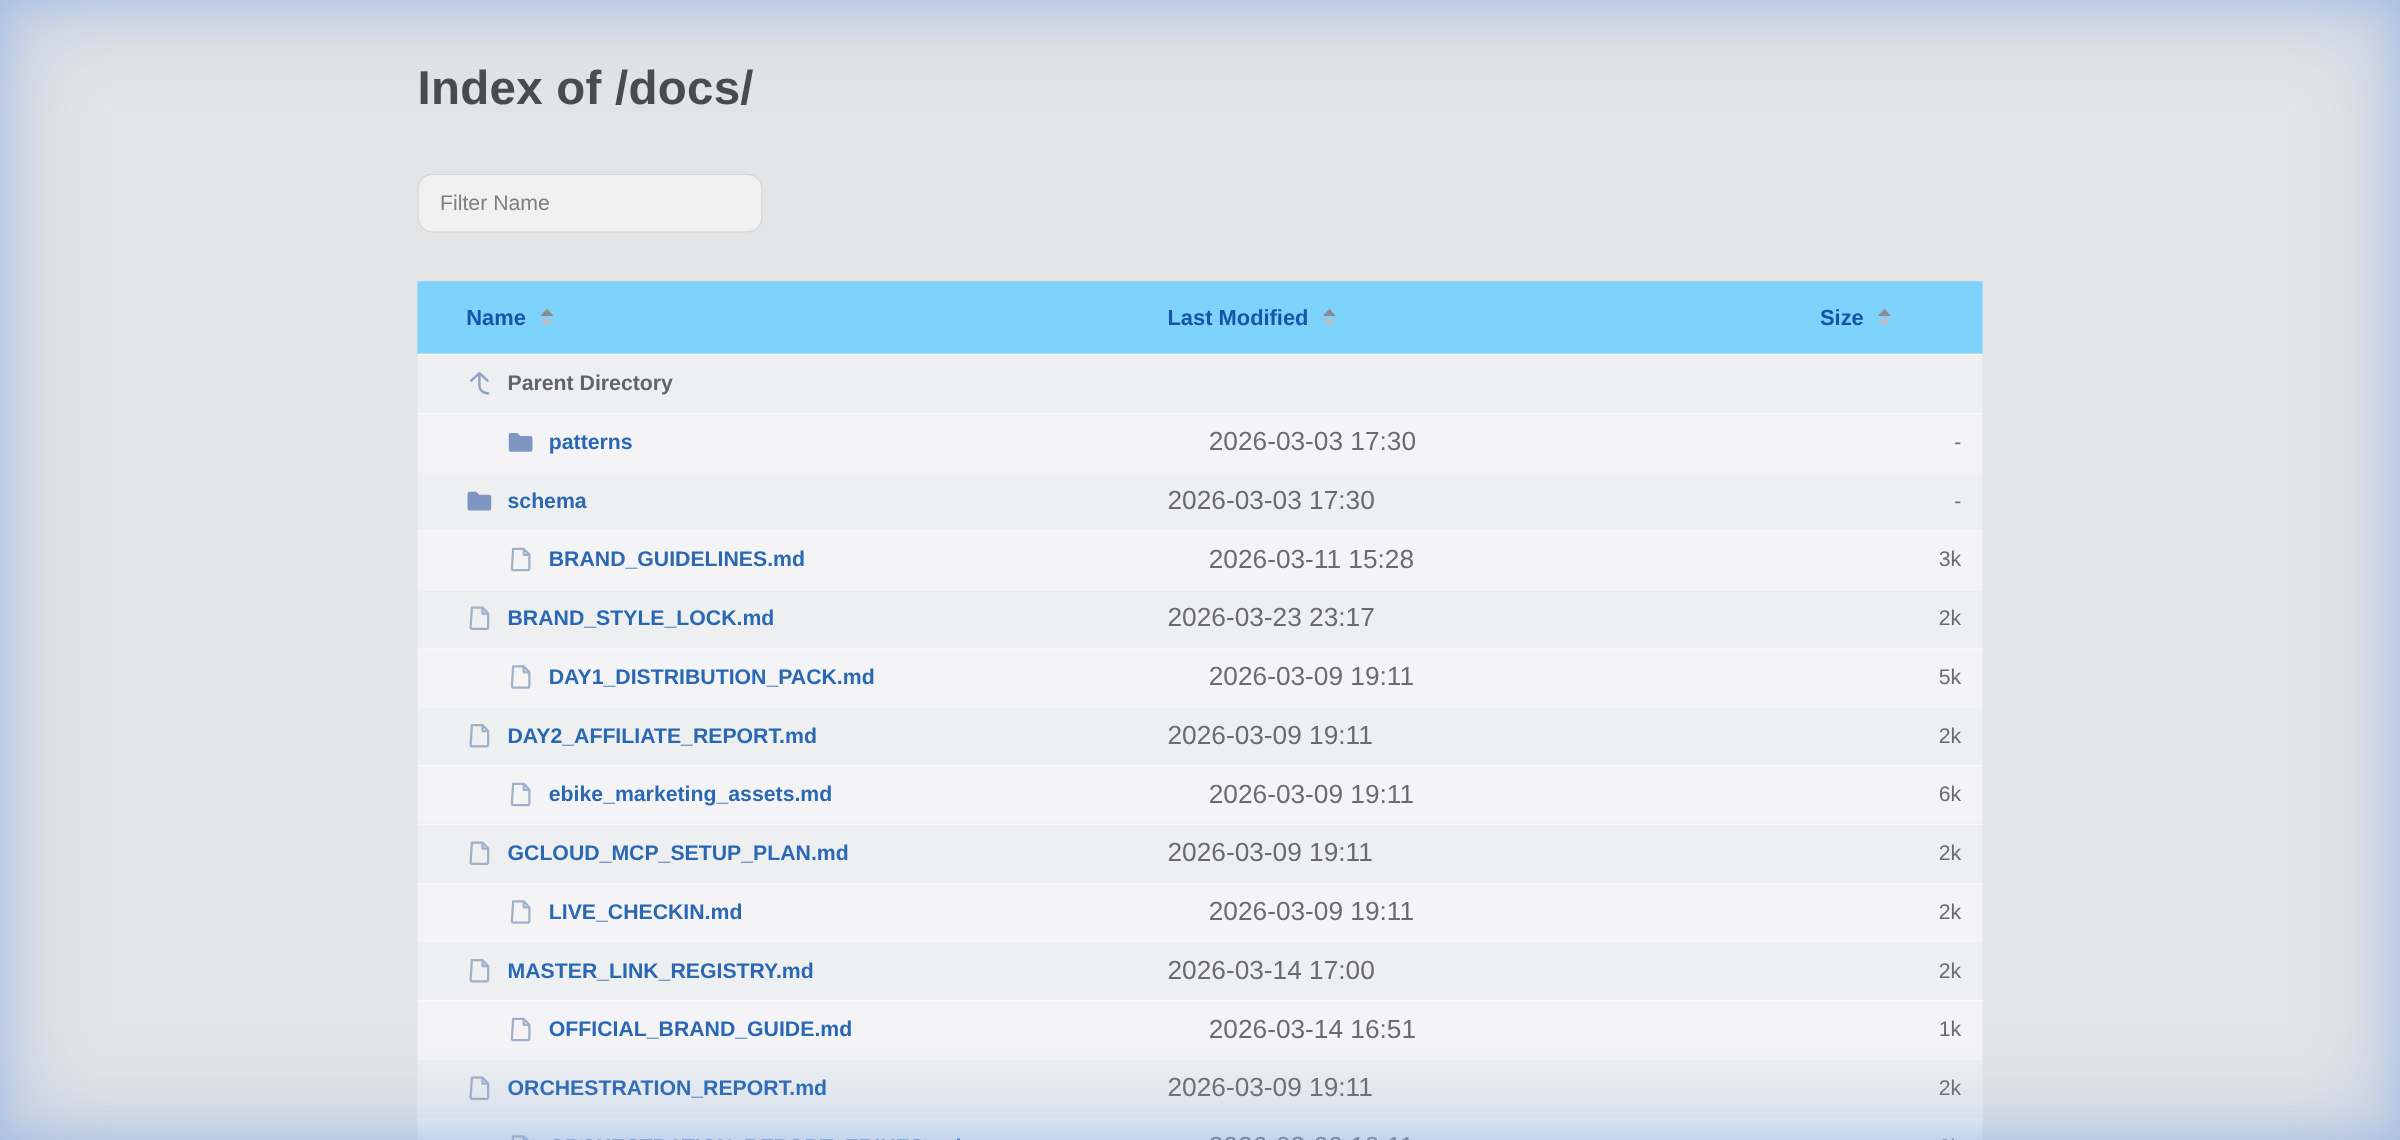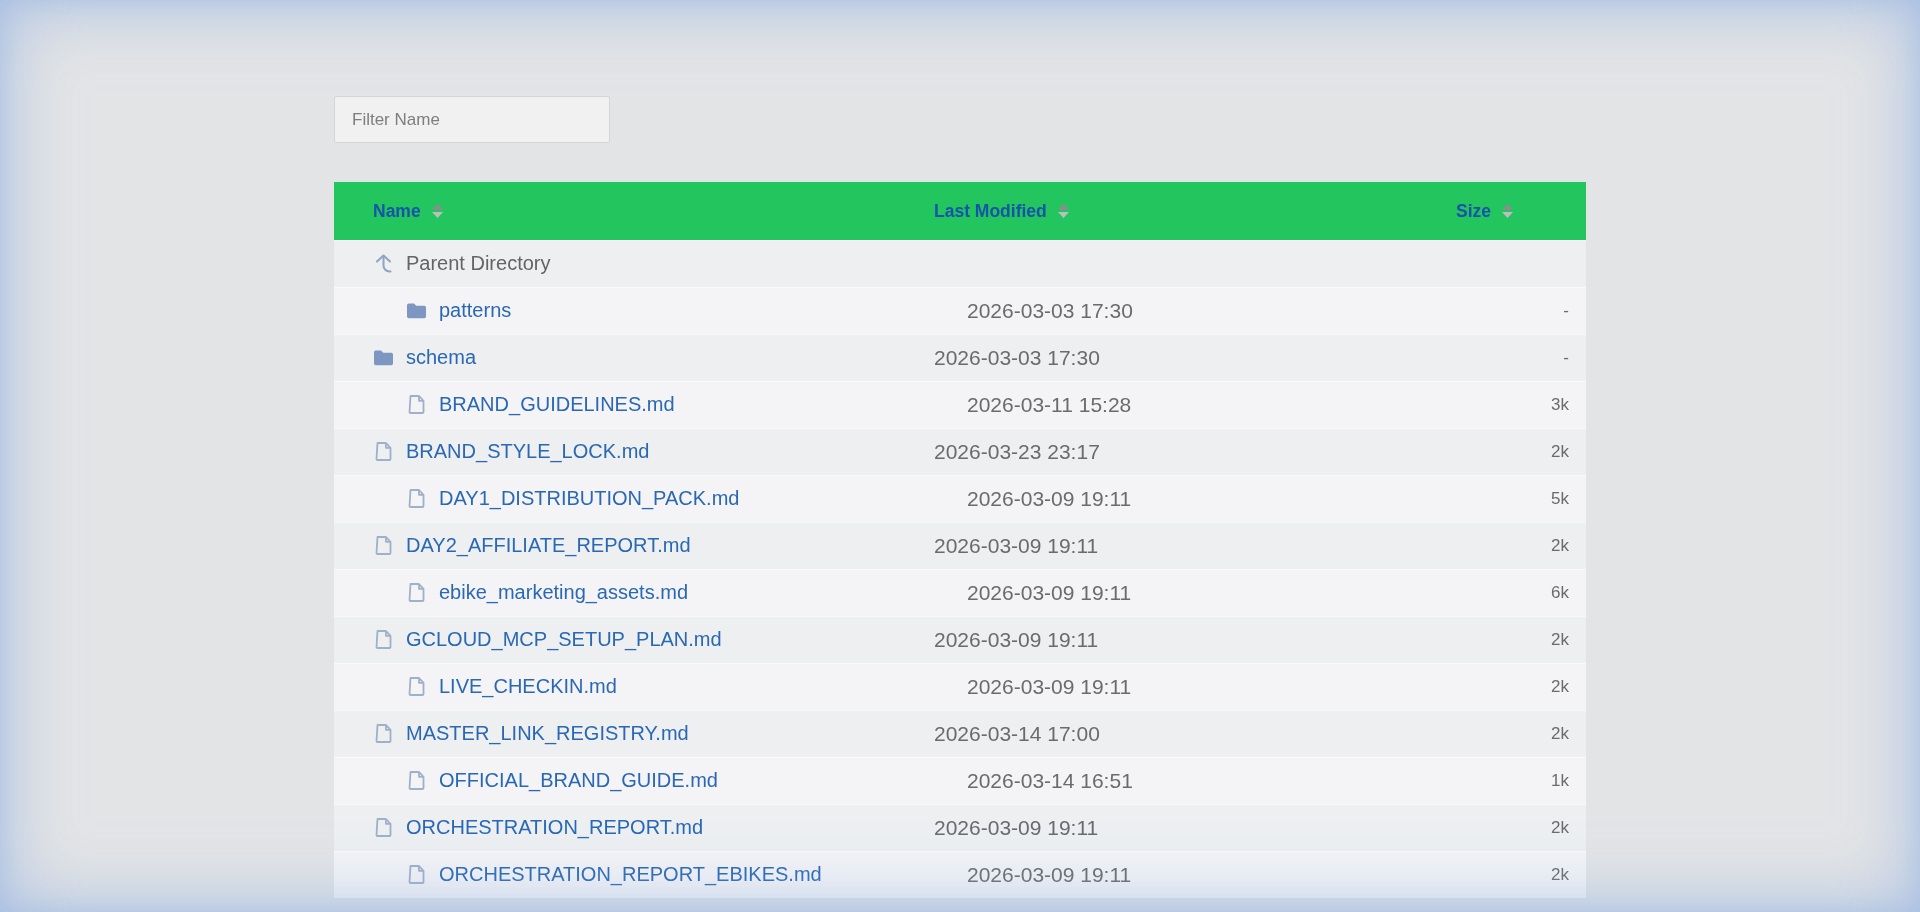--- a/index.html
+++ b/index.html
@@ -25,40 +25,40 @@
     font-size: 38px;
     font-weight: 700;
     color: #4a4a4a;
     letter-spacing: 0.2px;
   }
   .filter-wrap { margin-top: 46px; }
   .filter-input {
     width: 276px; height: 47px;
     background: #f1f1f2;
     border: 1px solid #d5d5d8;
-    border-radius: 2px;
+    border-radius: 12px;
     padding: 0 17px;
     font-size: 17px;
     color: #444;
     font-family: "Liberation Sans", "DejaVu Sans", sans-serif;
     outline: none;
   }
   .filter-input::placeholder { color: #7e7e80; opacity: 1; }
 
   .listing { margin-top: 39px; }
 
   .lrow {
     display: grid;
     grid-template-columns: 600px auto 130px;
     align-items: center;
     box-shadow: inset 0 1px 0 rgba(255,255,255,0.55);
   }
   .lheader {
     height: 58px;
-    background: #22c55e;
+    background: #7dd3fc;
     box-shadow: none;
   }
   .lheader .hcell {
     display: flex; align-items: center; gap: 11px;
     font-size: 17.5px; font-weight: 700;
     color: #1654a8;
     cursor: pointer;
   }
   .hcell.h-name { padding-left: 39px; }
   .hcell.h-size { justify-content: flex-start; padding-right: 16px; }
@@ -70,37 +70,39 @@
   .frow.even { background: #f4f4f6; padding-left: 33px; }
 
   .name-cell { display: flex; align-items: center; padding-left: 38px; min-width: 0; }
   .row-icon { width: 23px; height: 23px; flex: 0 0 23px; margin-right: 11px; position: relative; }
   .row-icon svg { position: absolute; inset: 0; display: none; }
   .frow.parent .row-icon svg.ic-parent,
   .frow.folder .row-icon svg.ic-folder,
   .frow.file   .row-icon svg.ic-file { display: block; }
 
   .name-link {
-    font-size: 20px;
+    font-size: 17px;
     text-decoration: none;
     color: #2a68b4;
     white-space: nowrap;
     cursor: pointer;
+    font-weight: bold;
   }
   .frow.parent .name-link { color: #646466; cursor: pointer; }
 
   .date-cell { font-size: 21px; color: #6b6b6d; }
   .size-cell { font-size: 17px; color: #6b6b6d; text-align: right; padding-right: 17px; }
 </style>
 </head>
 <body>
 
 <div class="vignette"></div>
 
 <div class="container">
+  <h1 class="page-title">Index of /docs/</h1>
 
   <div class="filter-wrap">
     <input type="text" class="filter-input" placeholder="Filter Name" style="">
   </div>
 
   <div class="listing">
     <div class="lrow lheader">
       <div class="hcell h-name">
         <span>Name</span>
         <span class="sort-glyph">

